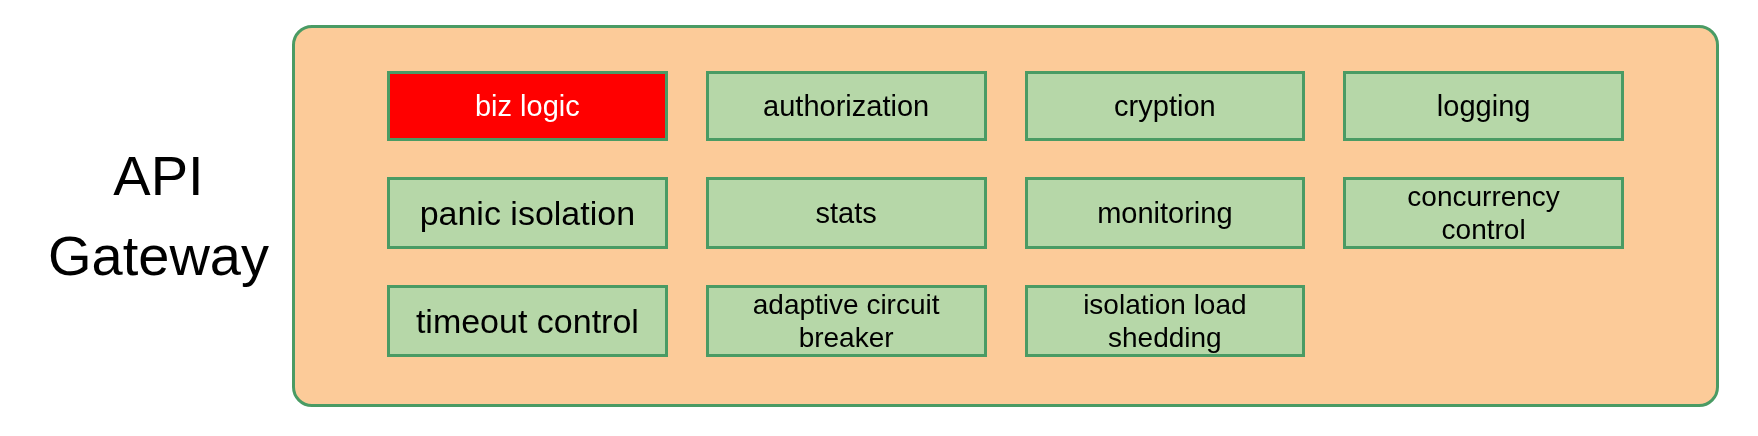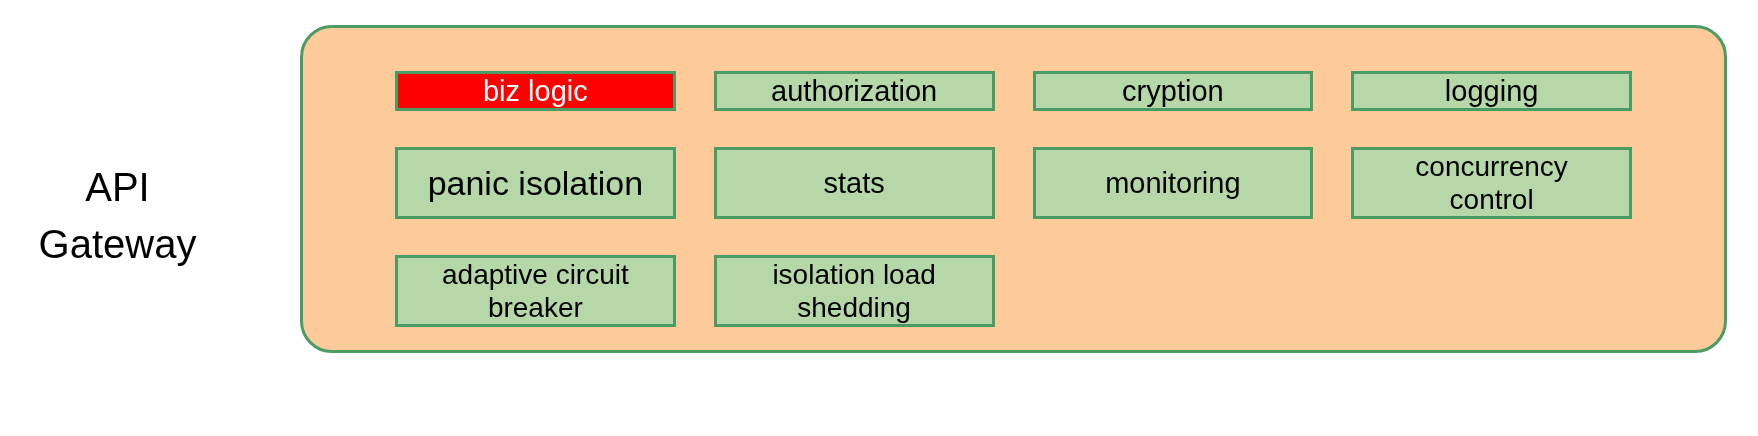--- a/index.html
+++ b/index.html
@@ -19,34 +19,35 @@
   .gateway-label {
     position: absolute;
     left: 0;
     top: 25px;
     width: 235px;
     height: 382px;
     display: flex;
     align-items: center;
     justify-content: center;
     text-align: center;
-    font-size: 40px;
+    font-size: 56px;
     line-height: 1.42;
     white-space: pre-line;
+    padding-left: 41px;
   }
   .gateway-container {
     position: absolute;
-    left: 300px;
+    left: 292px;
     top: 25px;
     width: 1427px;
-    height: 328px;
+    height: 382px;
     box-sizing: border-box;
     background: var(--container-fill, #FCCB99);
     border: 3px solid var(--border-green, #4A9B64);
-    border-radius: 32px;
+    border-radius: 20px;
   }
   .module-grid {
     position: absolute;
     left: 92px;
     right: 92px;
     top: 43px;
     bottom: 47px;
     display: grid;
     grid-template-columns: repeat(4, 1fr);
     grid-template-rows: repeat(3, 1fr);
@@ -87,20 +88,21 @@
       <div class="module">authorization</div>
       <div class="module">cryption</div>
       <div class="module">logging</div>
 
       <div class="module small">panic isolation</div>
       <div class="module">stats</div>
       <div class="module">monitoring</div>
       <div class="module xsmall">concurrency
 control</div>
 
+      <div class="module small">timeout control</div>
       <div class="module xsmall">adaptive circuit
 breaker</div>
       <div class="module xsmall">isolation load
 shedding</div>
 
     </div>
   </div>
 
 </div>
 

